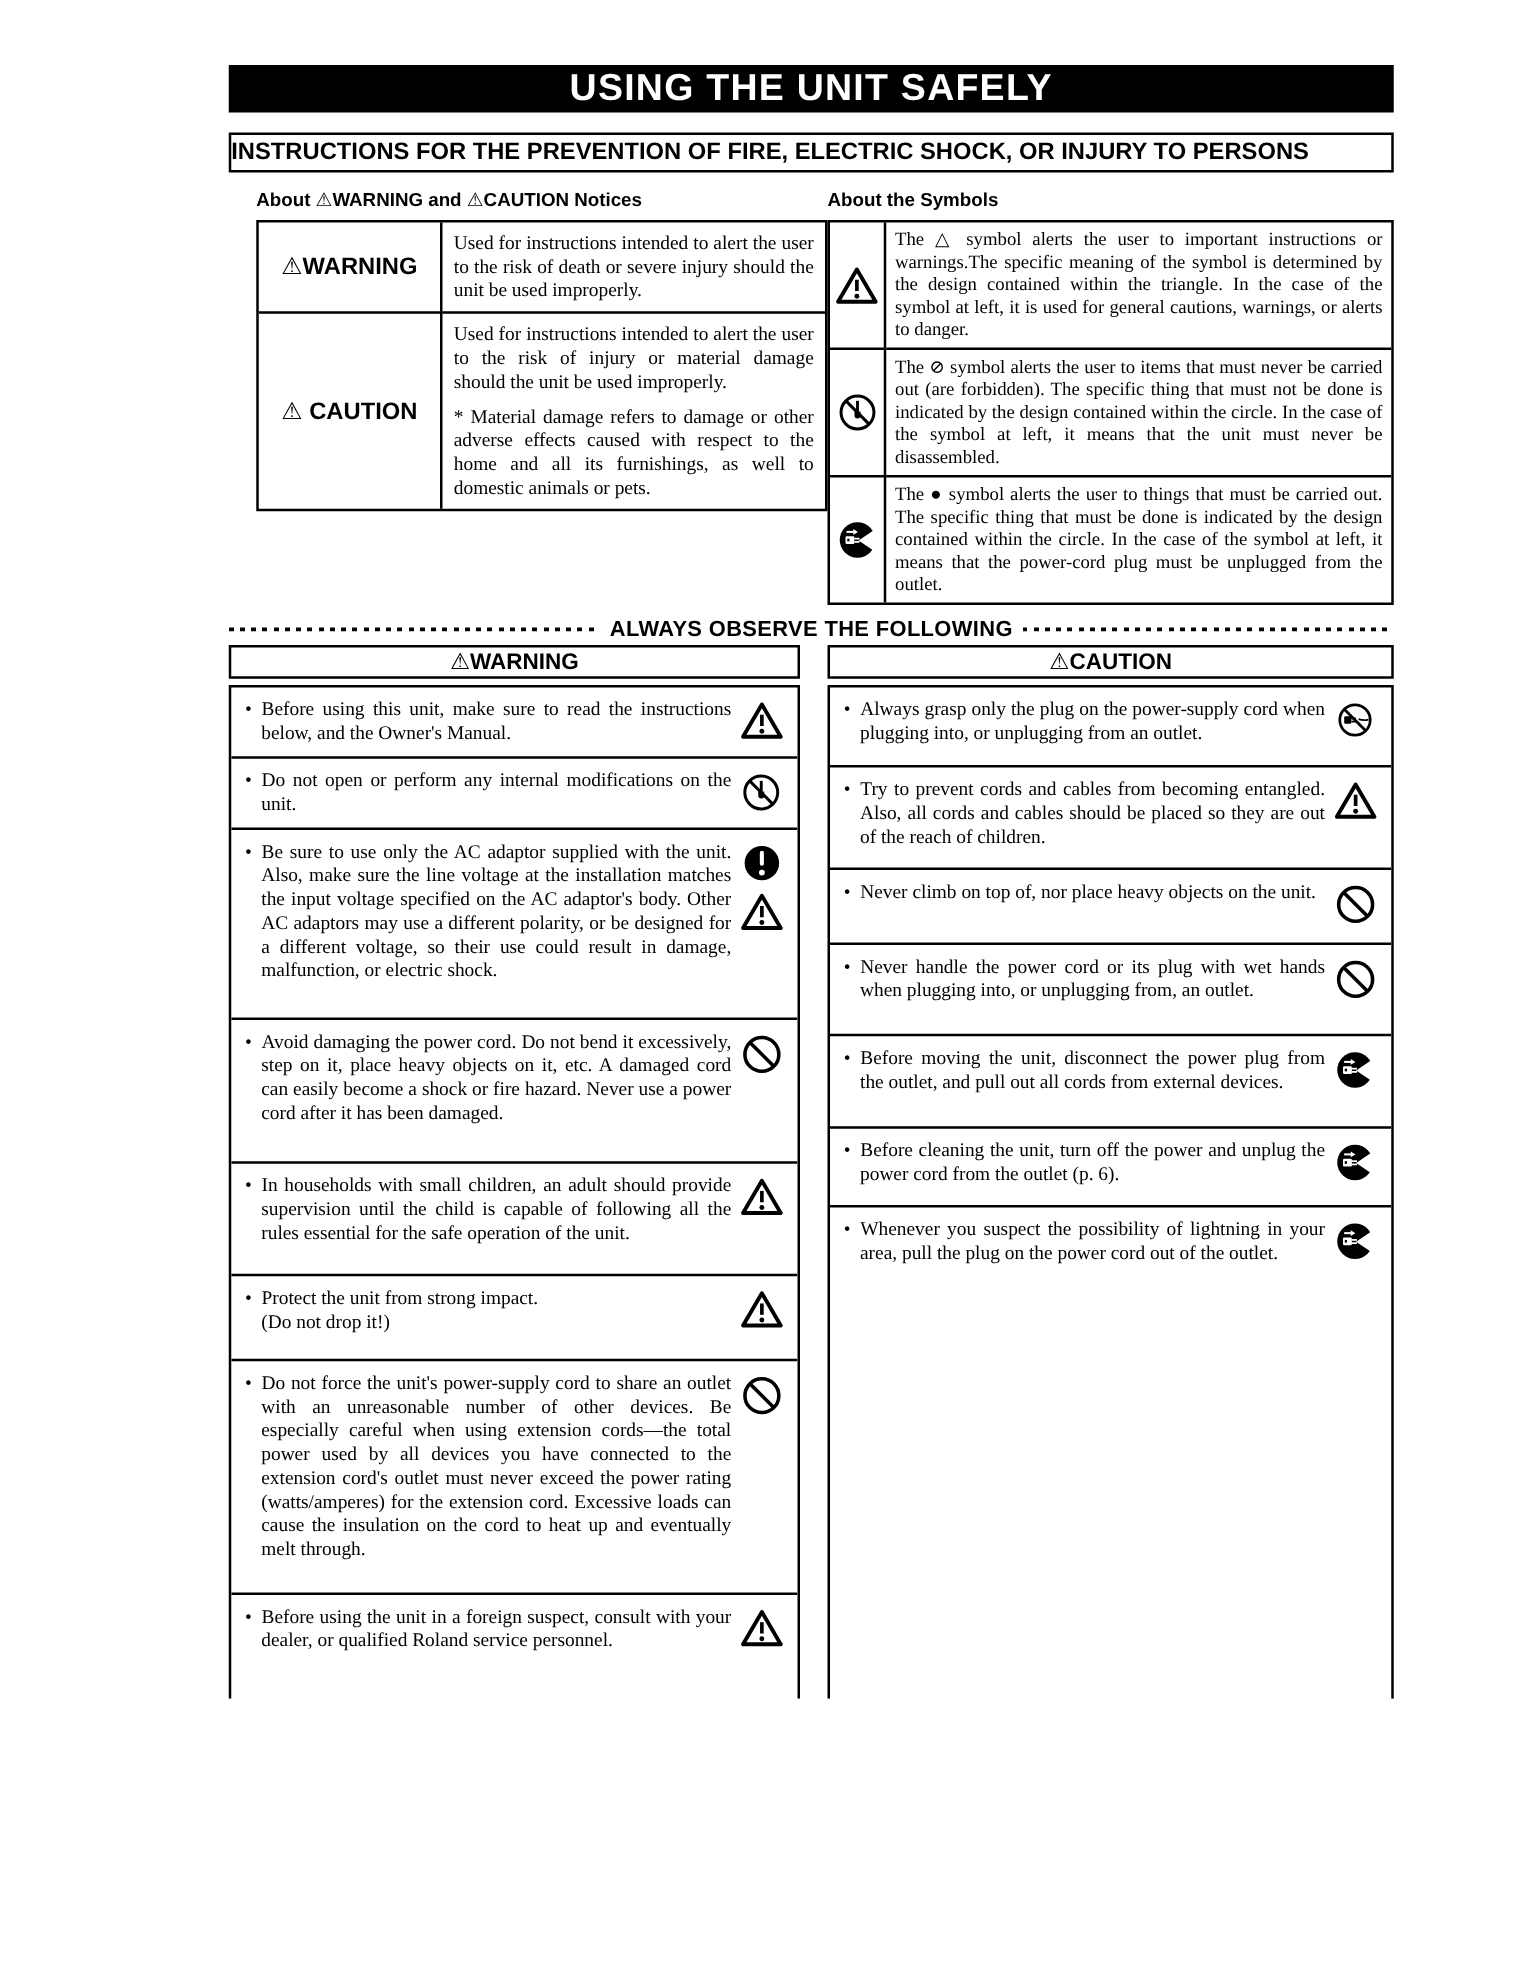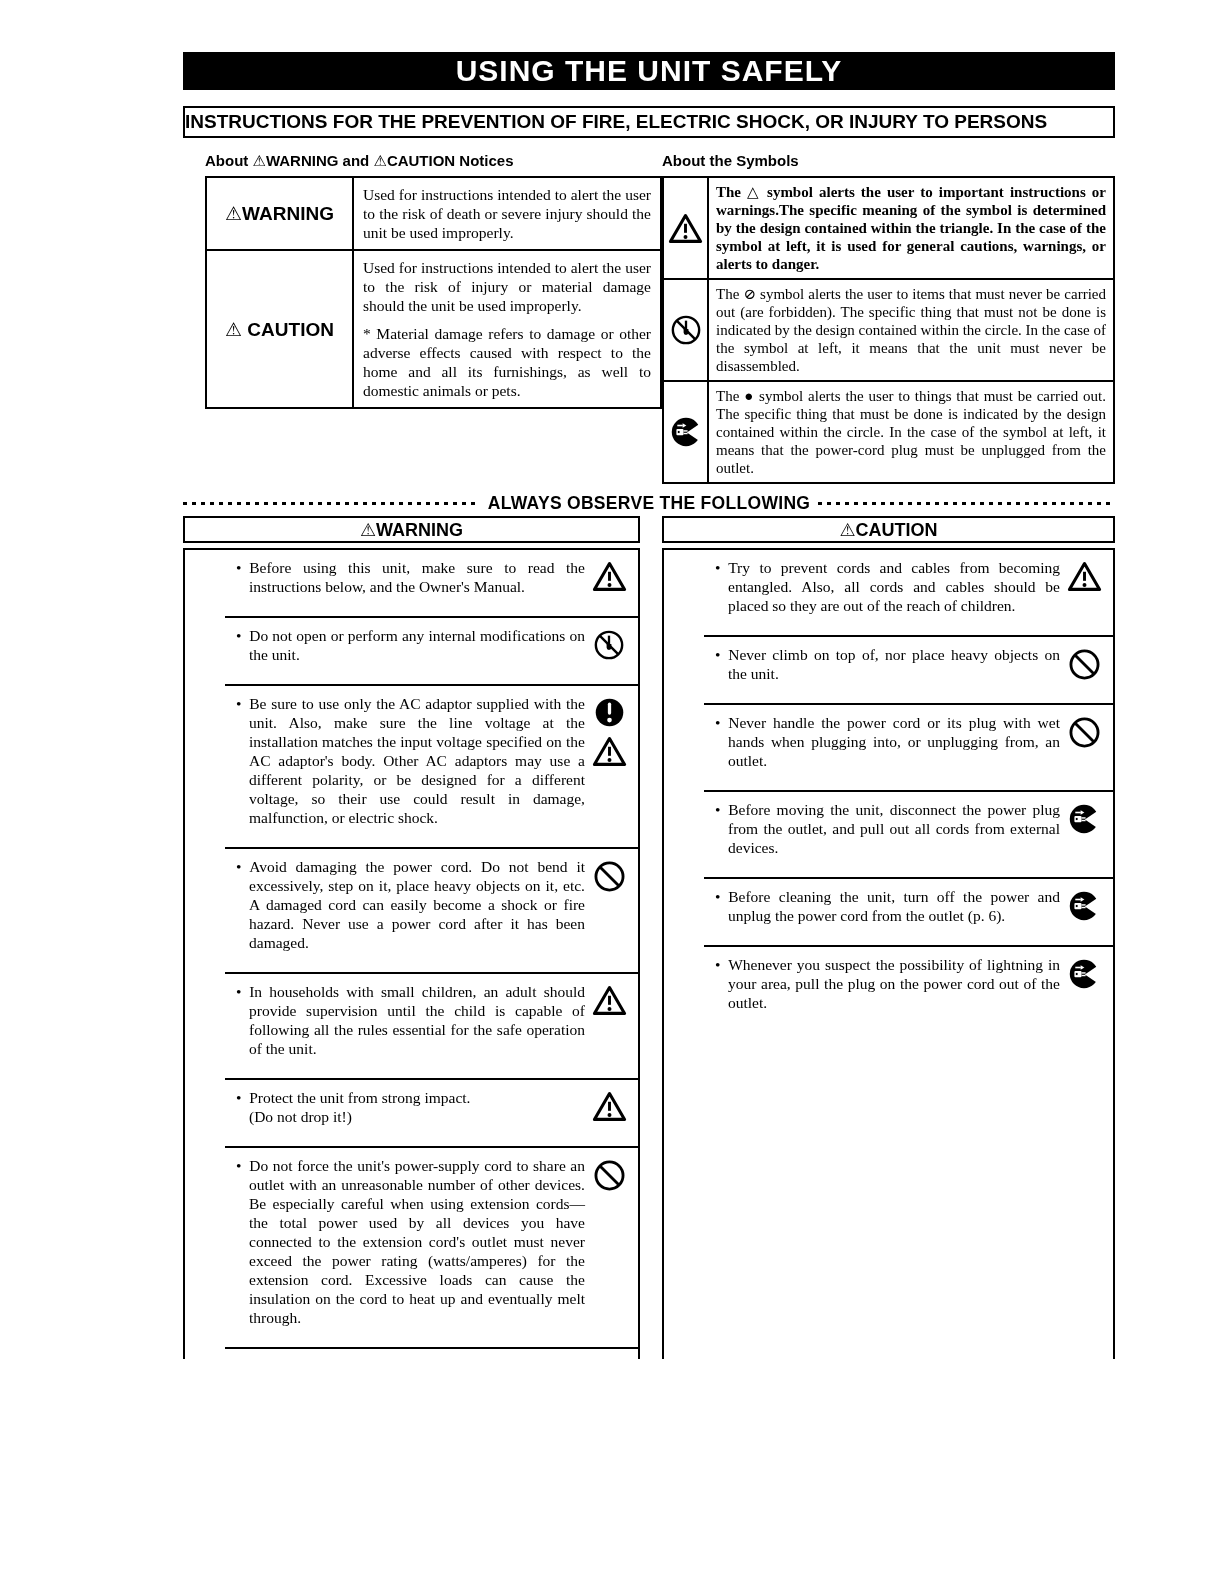--- a/index.html
+++ b/index.html
@@ -24,35 +24,35 @@
   .nt-label{display:flex;align-items:center;justify-content:center;
     font-family:"Liberation Sans","DejaVu Sans",sans-serif;font-weight:700;font-size:19px;
     border-right:2px solid #000;padding:4px;}
   .nt-text{font-size:15.5px;line-height:19px;text-align:justify;}
   .nt-text p{margin:0;}
   .nt-text p + p{margin-top:9px;}
 
   .symbols-table{border:2px solid #000;display:grid;grid-template-columns:45px 1fr;}
   .st-icon{display:flex;align-items:center;justify-content:center;border-right:2px solid #000;border-top:2px solid #000;padding:2px;}
   .st-text{border-top:2px solid #000;padding:5px 7px;font-size:15px;line-height:18px;text-align:justify;}
-  .st-row0{border-top:none;font-weight:bold;}
+  .st-row0{border-top:none;}
 
   .observe-divider{display:flex;align-items:center;margin-top:9px;height:20px;}
   .dash{flex:1;height:3px;background:repeating-linear-gradient(90deg,#000 0 4px,transparent 4px 9px);}
   .observe-label{font-family:"Liberation Sans","DejaVu Sans",sans-serif;font-weight:700;font-size:17.5px;
     margin:0 8px;letter-spacing:.3px;}
 
   .obs-row{display:flex;justify-content:space-between;margin-top:3px;}
   .obs-col-w{width:457px;}
   .obs-col-c{width:453px;}
   .col-header{border:2px solid #000;height:27px;display:flex;align-items:center;justify-content:center;
     font-family:"Liberation Sans","DejaVu Sans",sans-serif;font-weight:700;font-size:18px;box-sizing:border-box;}
   .items-box{border:2px solid #000;margin-top:5px;height:942px;box-sizing:border-box;
     display:flex;flex-direction:column;overflow:hidden;}
-  .obs-item{display:flex;border-bottom:2px solid #000;padding:8px 5px 20px 11px;box-sizing:border-box;margin-left:40px;}
+  .obs-item{display:flex;border-bottom:2px solid #000;padding:8px 5px 9px 11px;box-sizing:border-box;}
   .obs-item:last-child{border-bottom:none;flex:1;}
   .obs-text{flex:1;font-size:15.5px;line-height:19px;text-align:justify;white-space:pre-line;
     padding-left:13px;text-indent:-13px;}
   .obs-text::before{content:"•\2002";}
   .obs-icons{width:48px;display:flex;flex-direction:column;align-items:center;gap:8px;padding-top:3px;}
   .icon{display:inline-flex;line-height:0;}
 
   .footer-blue-line{position:absolute;left:131px;top:1572px;width:144px;height:3px;background:#0d0dbb;}
   .bottom-scan-edge{position:absolute;left:0;top:1579px;width:1225px;height:6px;background:#000;}
 </style>
@@ -237,20 +237,35 @@
                   </svg>
                 </span>
               </div>
           </div>
         </div>
       </div>
 
       <div class="obs-col-c">
         <div class="col-header">⚠CAUTION</div>
         <div class="items-box">
+          <div class="obs-item" style="min-height:64px">
+            <div class="obs-text">Always grasp only the plug on the power-supply cord when plugging into, or unplugging from an outlet.</div>
+            <div class="obs-icons">
+                <span class="icon">
+                  <svg viewBox="0 0 36 36" width="34" height="30">
+                    <circle cx="18" cy="18" r="14.6" fill="none" stroke="#000" stroke-width="2.6"></circle>
+                    <rect x="7.6" y="14.4" width="6.8" height="7.2" rx="1.2" fill="#000"></rect>
+                    <rect x="14.4" y="15.7" width="4.6" height="1.7" fill="#000"></rect>
+                    <rect x="14.4" y="18.7" width="4.6" height="1.7" fill="#000"></rect>
+                    <path d="M21.5 17.2 q4.5 1.6 9.5 0.4" fill="none" stroke="#000" stroke-width="1.7"></path>
+                    <line x1="8.2" y1="8.2" x2="27.8" y2="27.8" stroke="#000" stroke-width="2.6"></line>
+                  </svg>
+                </span>
+              </div>
+          </div>
           <div class="obs-item" style="min-height:82px">
             <div class="obs-text">Try to prevent cords and cables from becoming entangled. Also, all cords and cables should be placed so they are out of the reach of children.</div>
             <div class="obs-icons">
                 <span class="icon">
                   <svg viewBox="0 0 40 36" width="35" height="31">
                     <path d="M20 3 L37.5 33 L2.5 33 Z" fill="none" stroke="#000" stroke-width="3.6" stroke-linejoin="round"></path>
                     <rect x="18.3" y="12.5" width="3.4" height="10.5" fill="#000"></rect>
                     <circle cx="20" cy="27.8" r="2.3" fill="#000"></circle>
                   </svg>
                 </span>

